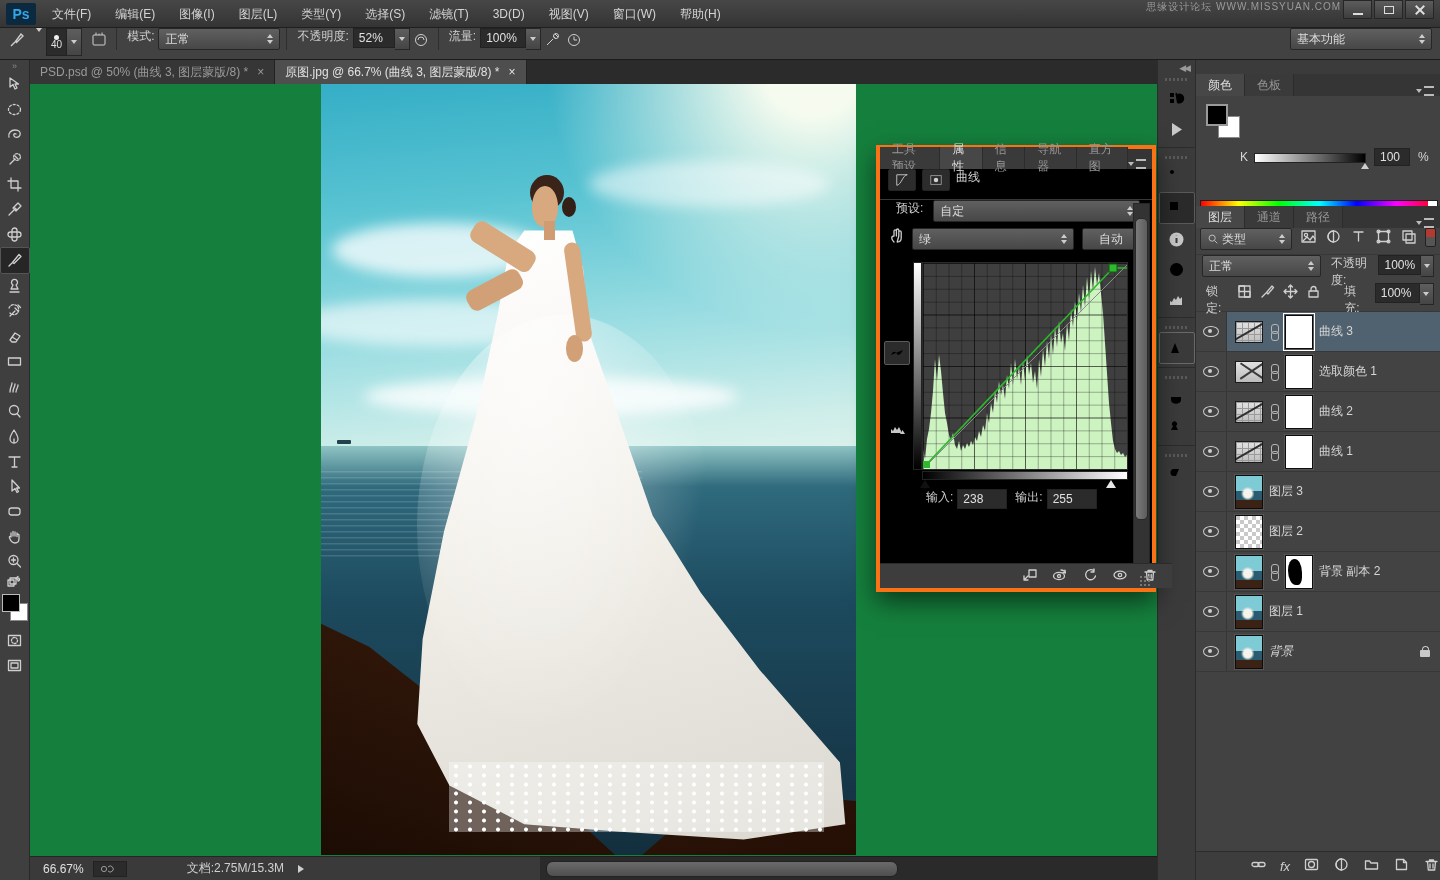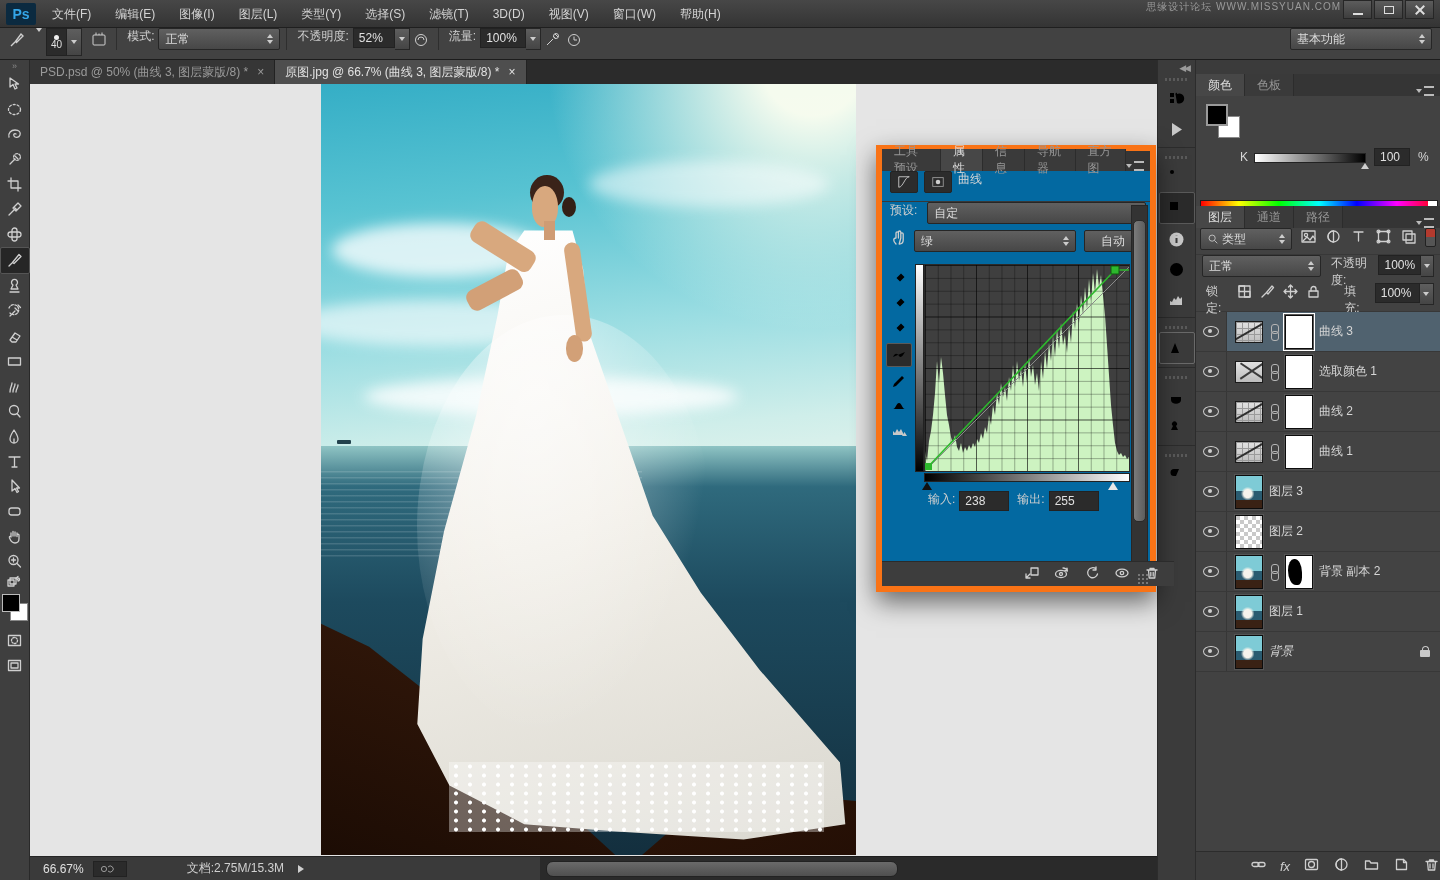--- a/index.html
+++ b/index.html
@@ -41,21 +41,21 @@
   #toolbar{left:0;top:60px;width:30px;height:820px;background:#3f3f3f;border-right:1px solid #292929;display:flex;flex-direction:column;align-items:center}
   .tgrip{width:30px;height:12px;display:flex;align-items:center;justify-content:center;color:#8a8a8a;font-size:9px}
   .tool{width:28px;height:25px;display:flex;align-items:center;justify-content:center}
   .tool.active{background:#262626;border:1px solid #555;border-radius:2px}
   .tool svg{width:17px;height:17px}
   .tool svg *,.micon svg *,.pico svg *{stroke:#cfcfcf;fill:none;stroke-width:1.3;stroke-linecap:round;stroke-linejoin:round}
   .fgbg{position:relative;width:28px;height:28px;margin-top:4px}
   .fg{position:absolute;left:1px;top:0;width:16px;height:16px;background:#000;border:1px solid #bbb}
   .bg{position:absolute;left:9px;top:9px;width:16px;height:16px;background:#fff;border:1px solid #888}
   
-  #canvas{left:30px;top:84px;width:1183px;height:796px;background:#e5e5e5;overflow:hidden}
+  #canvas{left:30px;top:84px;width:1183px;height:796px;background:#15803d;overflow:hidden}
   #photo{position:absolute;left:291px;top:0;width:535px;height:771px;overflow:hidden}
   .sky{position:absolute;left:0;top:0;width:100%;height:49%;
        background:radial-gradient(circle at 92% -5%, rgba(255,255,240,.95) 0 8%,rgba(255,255,240,0) 42%),
                   linear-gradient(175deg,#35aec6 0%,#58c3d2 30%,#9adde2 62%,#cfeeea 88%,#dff2ec 100%)}
   .cloud{position:absolute;background:#fff;border-radius:50%;filter:blur(7px);opacity:.75}
   .sea{position:absolute;left:0;top:47%;width:100%;height:53%;
        background:linear-gradient(180deg,#8fc4c4 0%,#2f6a7d 10%,#1d4a5e 38%,#132f3e 100%)}
   .sea::after{content:'';position:absolute;left:0;top:6%;width:60%;height:22%;
        background:repeating-linear-gradient(180deg,rgba(255,255,255,.28) 0 1px,rgba(255,255,255,0) 2px 6px);opacity:.5}
   .ship{position:absolute;left:3%;top:46.2%;width:14px;height:4px;background:#23424d;border-radius:1px}
@@ -137,21 +137,21 @@
   .adjicon.selcolor::before,.adjicon.selcolor::after{content:'';position:absolute;left:2px;top:8px;width:28px;height:2.4px;background:#3c3c3c}
   .adjicon.selcolor::before{transform:rotate(34deg)} .adjicon.selcolor::after{transform:rotate(-34deg)}
   .lockpad{width:10px;height:11px;position:relative;margin-right:10px}
   .lockpad::before{content:'';position:absolute;left:2px;top:0;width:5px;height:5px;border:1.4px solid #c9c9c9;border-bottom:none;border-radius:4px 4px 0 0}
   .lockpad::after{content:'';position:absolute;left:0;top:4px;width:10px;height:7px;background:#c9c9c9;border-radius:1px}
   .lfoot{position:absolute;left:0;bottom:0;width:244px;height:28px;background:#3d3d3d;border-top:1px solid #2c2c2c;
          display:flex;align-items:center;justify-content:flex-end;gap:13px;padding-right:10px}
   .micon svg{width:17px;height:17px}
   .fxtext{font-style:italic;color:#cfcfcf;font-size:13px}
   
-  #floatpanel{left:876px;top:145px;width:280px;height:447px;background:#0369a1;border:6px solid #f97316;
+  #floatpanel{left:876px;top:145px;width:280px;height:447px;background:#000000;border:4px solid #f97316;
               box-shadow:0 10px 24px rgba(0,0,0,.55);z-index:20}
   #floatpanel .ptabrow{height:20px}
   .pill{width:26px;height:20px;background:linear-gradient(#6a6a6a,#4a4a4a);border:1px solid #242424;border-radius:2px;
         display:flex;align-items:center;justify-content:center}
   .pill.dark{background:#2c2c2c}
   .curvesbox{position:absolute;left:42px;top:113px;width:204px;height:206px;background:#3f3f3f;border:1px solid #2a2a2a}
   .curvesbox svg{position:absolute;inset:0}
   .gridfine{position:absolute;inset:0;
      background:linear-gradient(rgba(0,0,0,.30) 1px,transparent 1px),linear-gradient(90deg,rgba(0,0,0,.30) 1px,transparent 1px);
      background-size:12.75px 12.875px}
@@ -785,21 +785,21 @@
     </span>
     <span class="pill dark">
       <svg viewBox="0 0 16 16" width="14" height="14">
           <rect x="2" y="3" width="12" height="10" stroke="#9a9a9a" fill="none"></rect>
           <circle cx="8" cy="8" r="2.6" fill="#cfcfcf"></circle>
         </svg>
     </span>
     <span style="font-size:12px">曲线</span>
   </div>
 
-  <div class="flex" style="height:28px;padding:0 4px;gap:6px">
+  <div class="flex" style="height:28px;padding:0 12px;gap:6px">
     <span class="lab">预设:</span>
     <span class="combo" style="flex:1;">
       <span>自定</span>
       <span class="ud">
           <i class="up"></i>
           <i class="dn"></i>
         </span>
     </span>
   </div>
 

